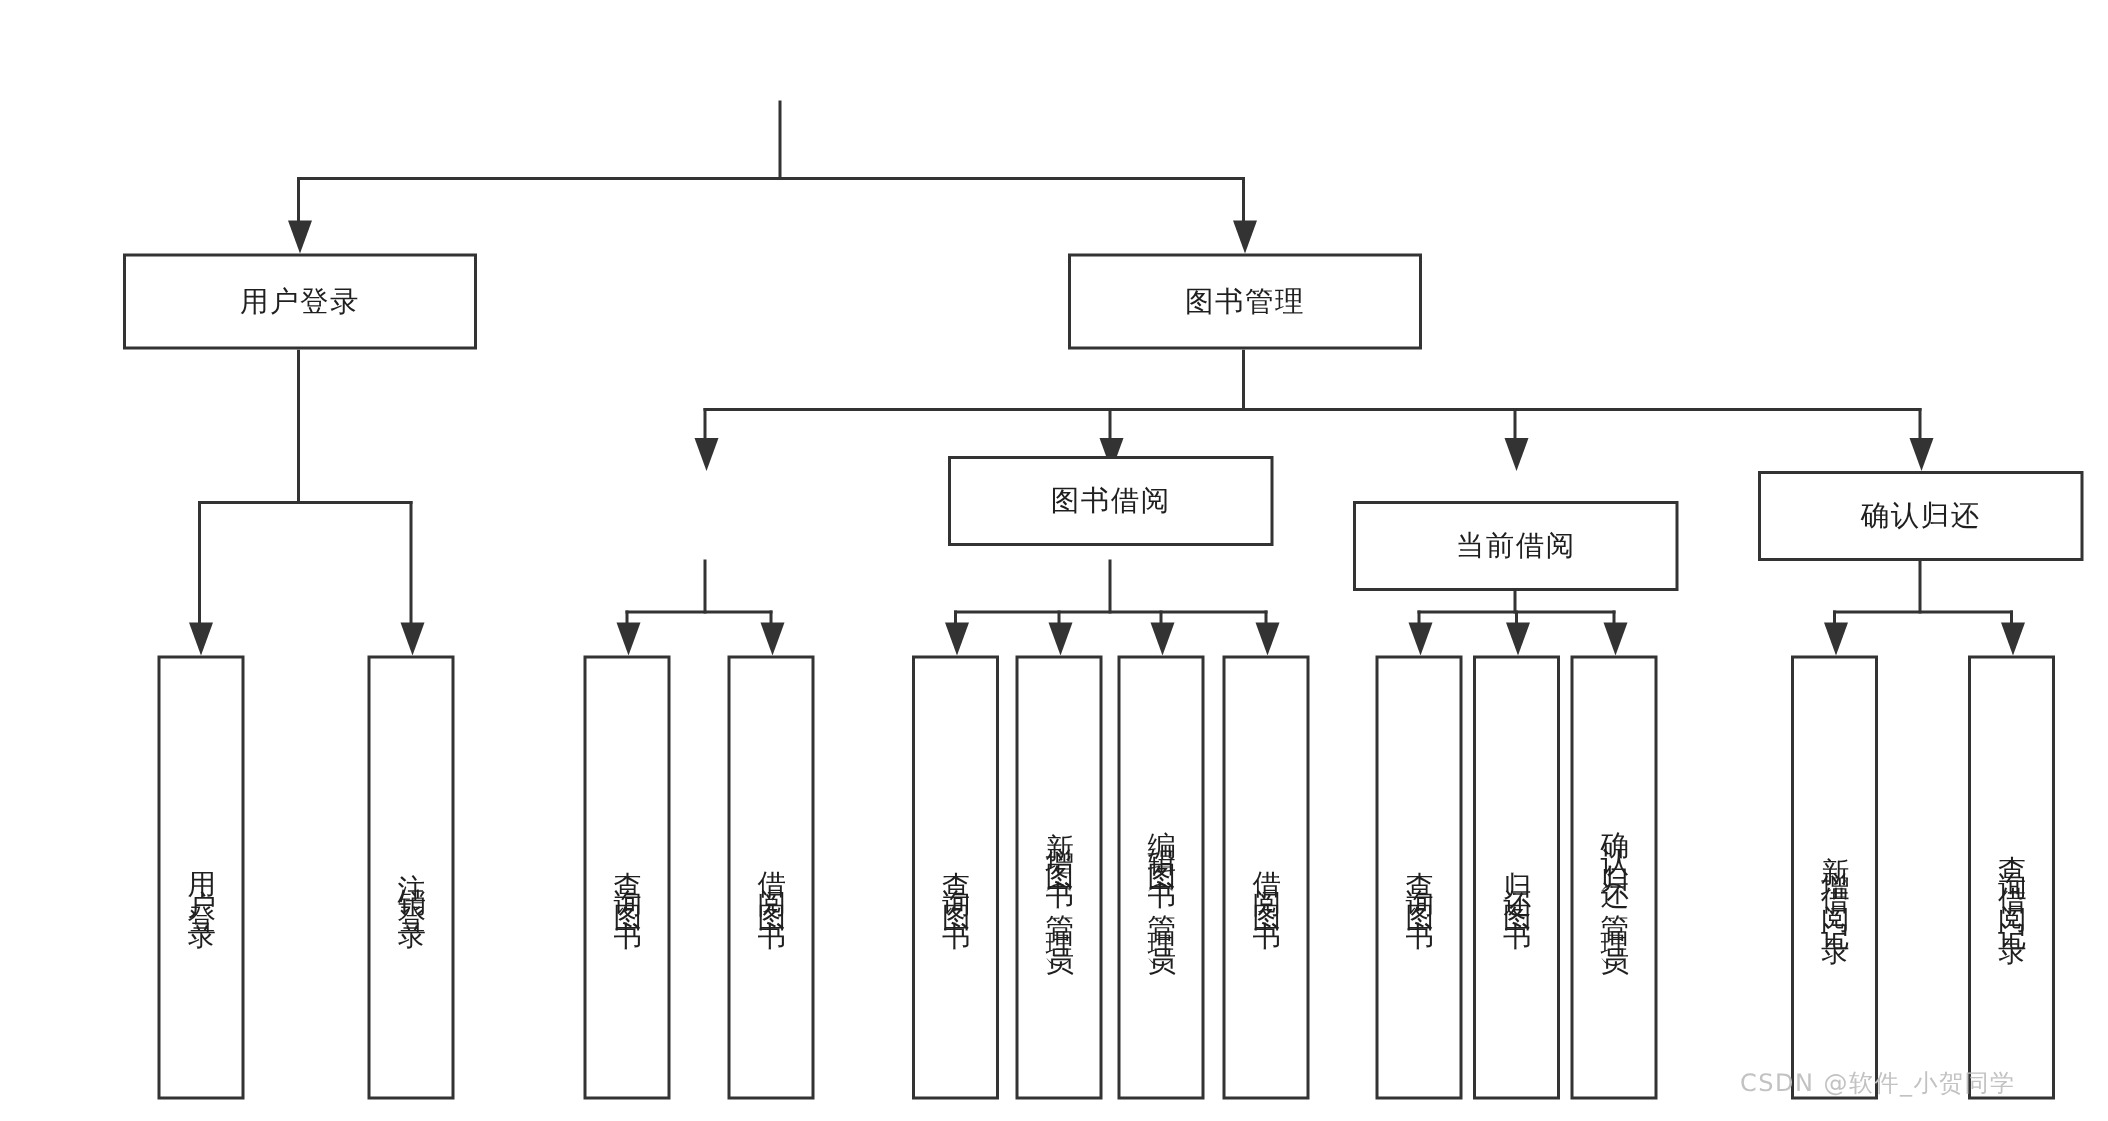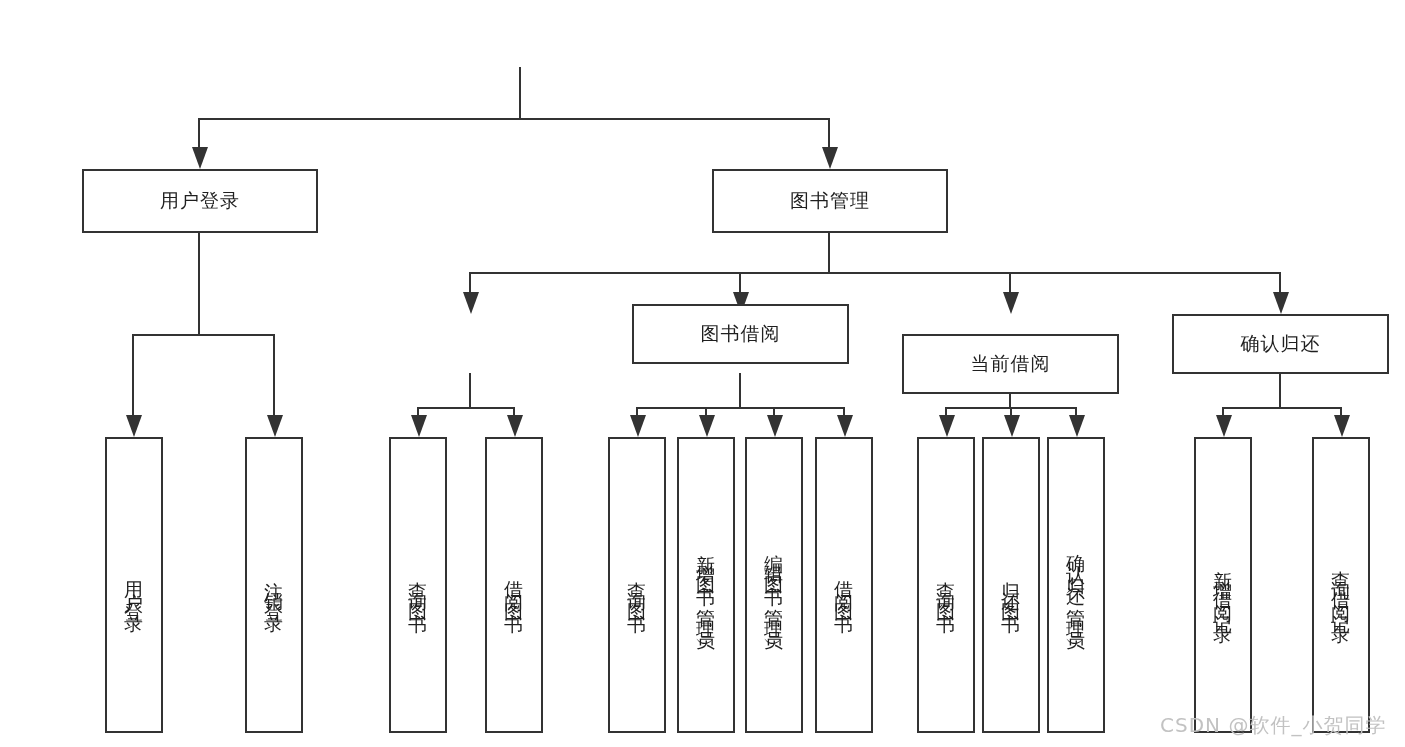--- a/index.html
+++ b/index.html
@@ -40,21 +40,21 @@
     border-left:8px solid transparent;
     border-right:8px solid transparent;
     border-top:22px solid #333333;
     margin-left:-7px;
     z-index:1;
   }
   .watermark{
     position:absolute;
     left:1160px;top:712px;
     color:#c2c2c2;
-    font-size:20px;
+    font-size:16px;
     letter-spacing:1px;
     z-index:5;
     white-space:nowrap;
   }
 </style>
 </head>
 <body>
 
 <div id="canvas">
 

